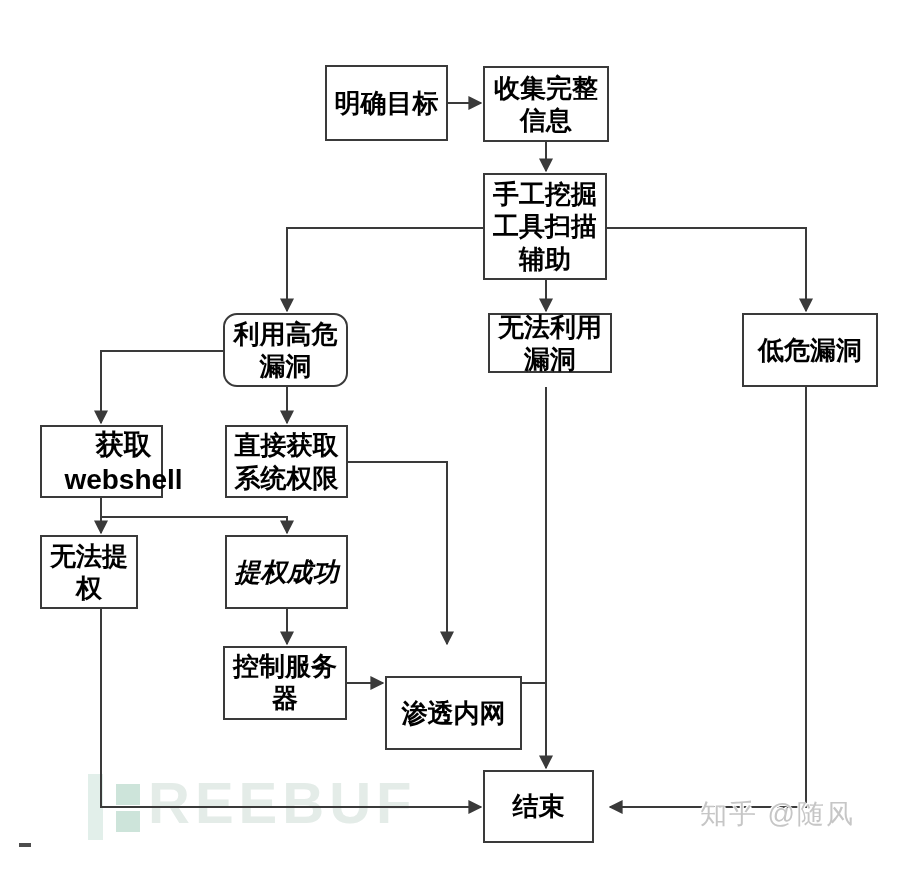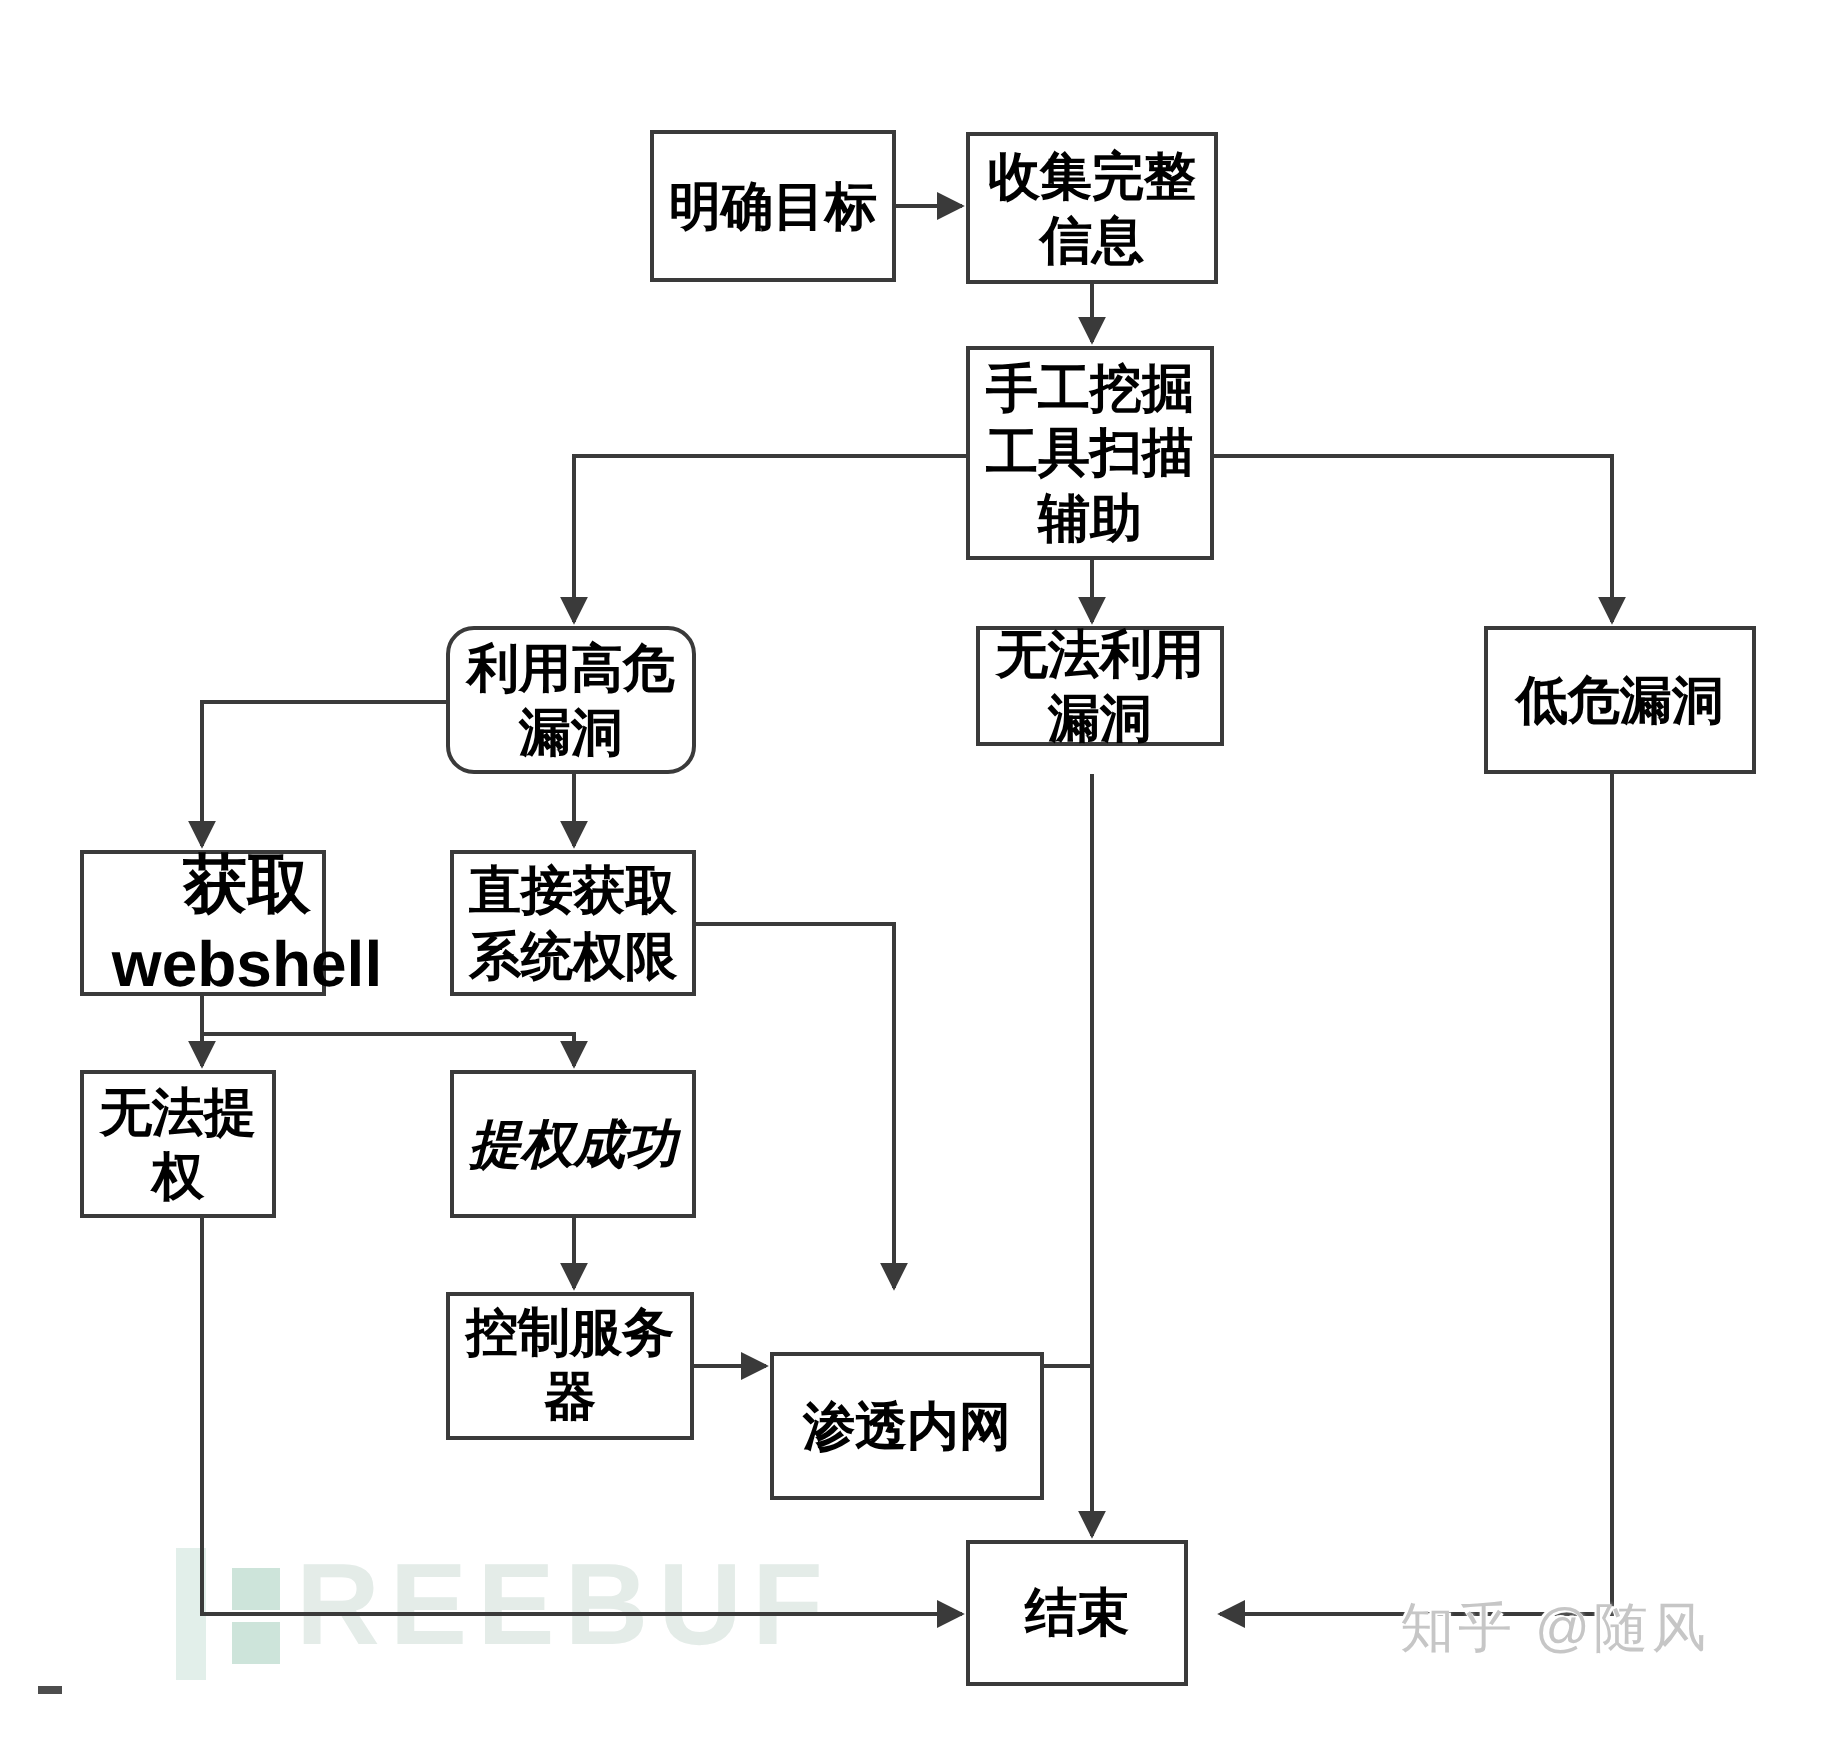--- a/index.html
+++ b/index.html
@@ -8,21 +8,21 @@
     overflow:hidden; font-family:"Liberation Sans","DejaVu Sans",sans-serif;
   }
   .wires { position:absolute; left:0; top:0; z-index:1; }
   .node {
     position:absolute; z-index:2; background:#ffffff;
     border:2px solid #3a3a3a; box-sizing:border-box;
     display:flex; align-items:center; justify-content:center;
     text-align:center; font-weight:bold; color:#000000;
     font-size:26px; line-height:1.25; white-space:pre-line;
   }
-  .node.small-font { font-size:32px;padding-left:44px; }
+  .node.small-font { font-size:28px;padding-left:44px; }
   
   .freebuf { position:absolute; left:48px; top:770px; z-index:0; display:flex; align-items:flex-start;padding-left:40px; }
   .fb-bar { width:15px; height:66px; background:#e2efea; margin-top:4px; }
   .fb-sq { width:24px; height:21px; background:#cde4da; }
   .fb-sq + .fb-sq { margin-top:6px; }
   .fb-squares { margin-left:13px; margin-top:14px; }
   .fb-text {
     margin-left:8px; font-size:58px; font-weight:bold; letter-spacing:5px;
     color:#e4ece8; line-height:66px; user-select:none;
   }

